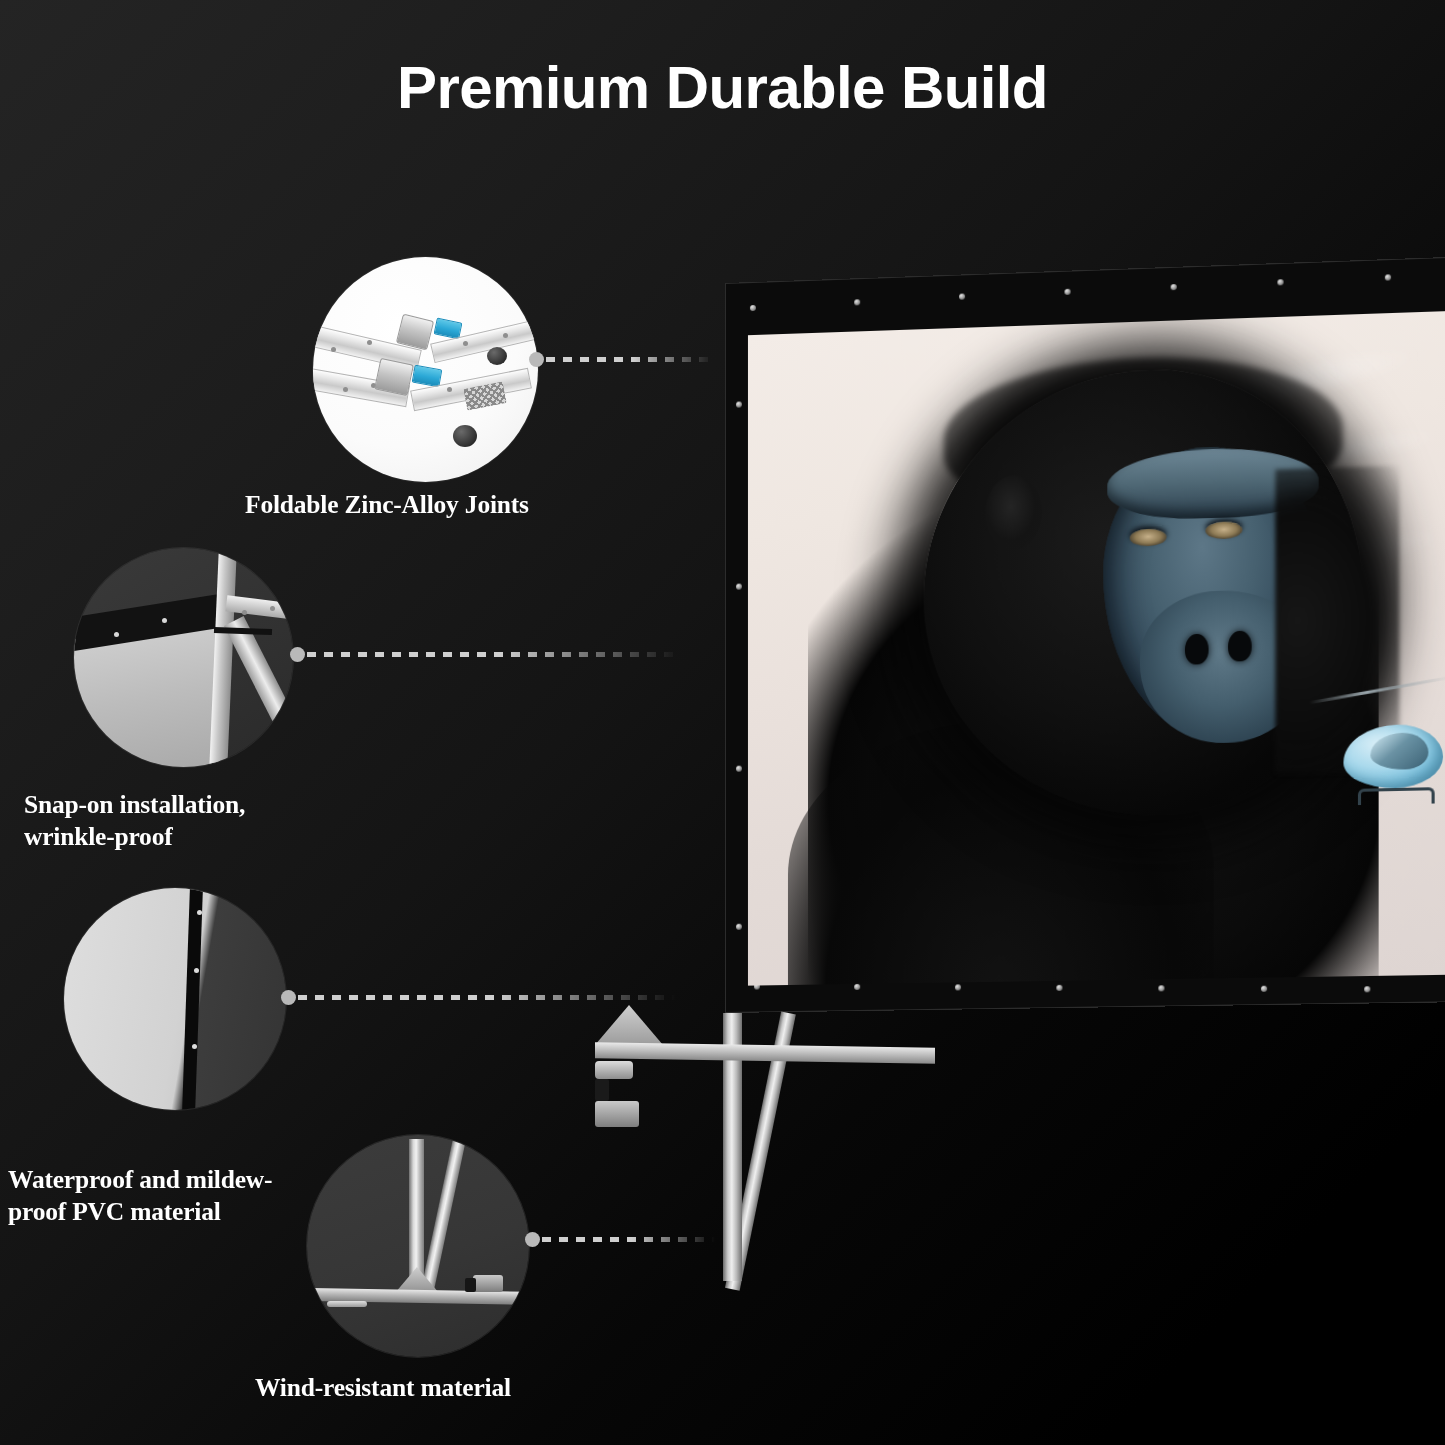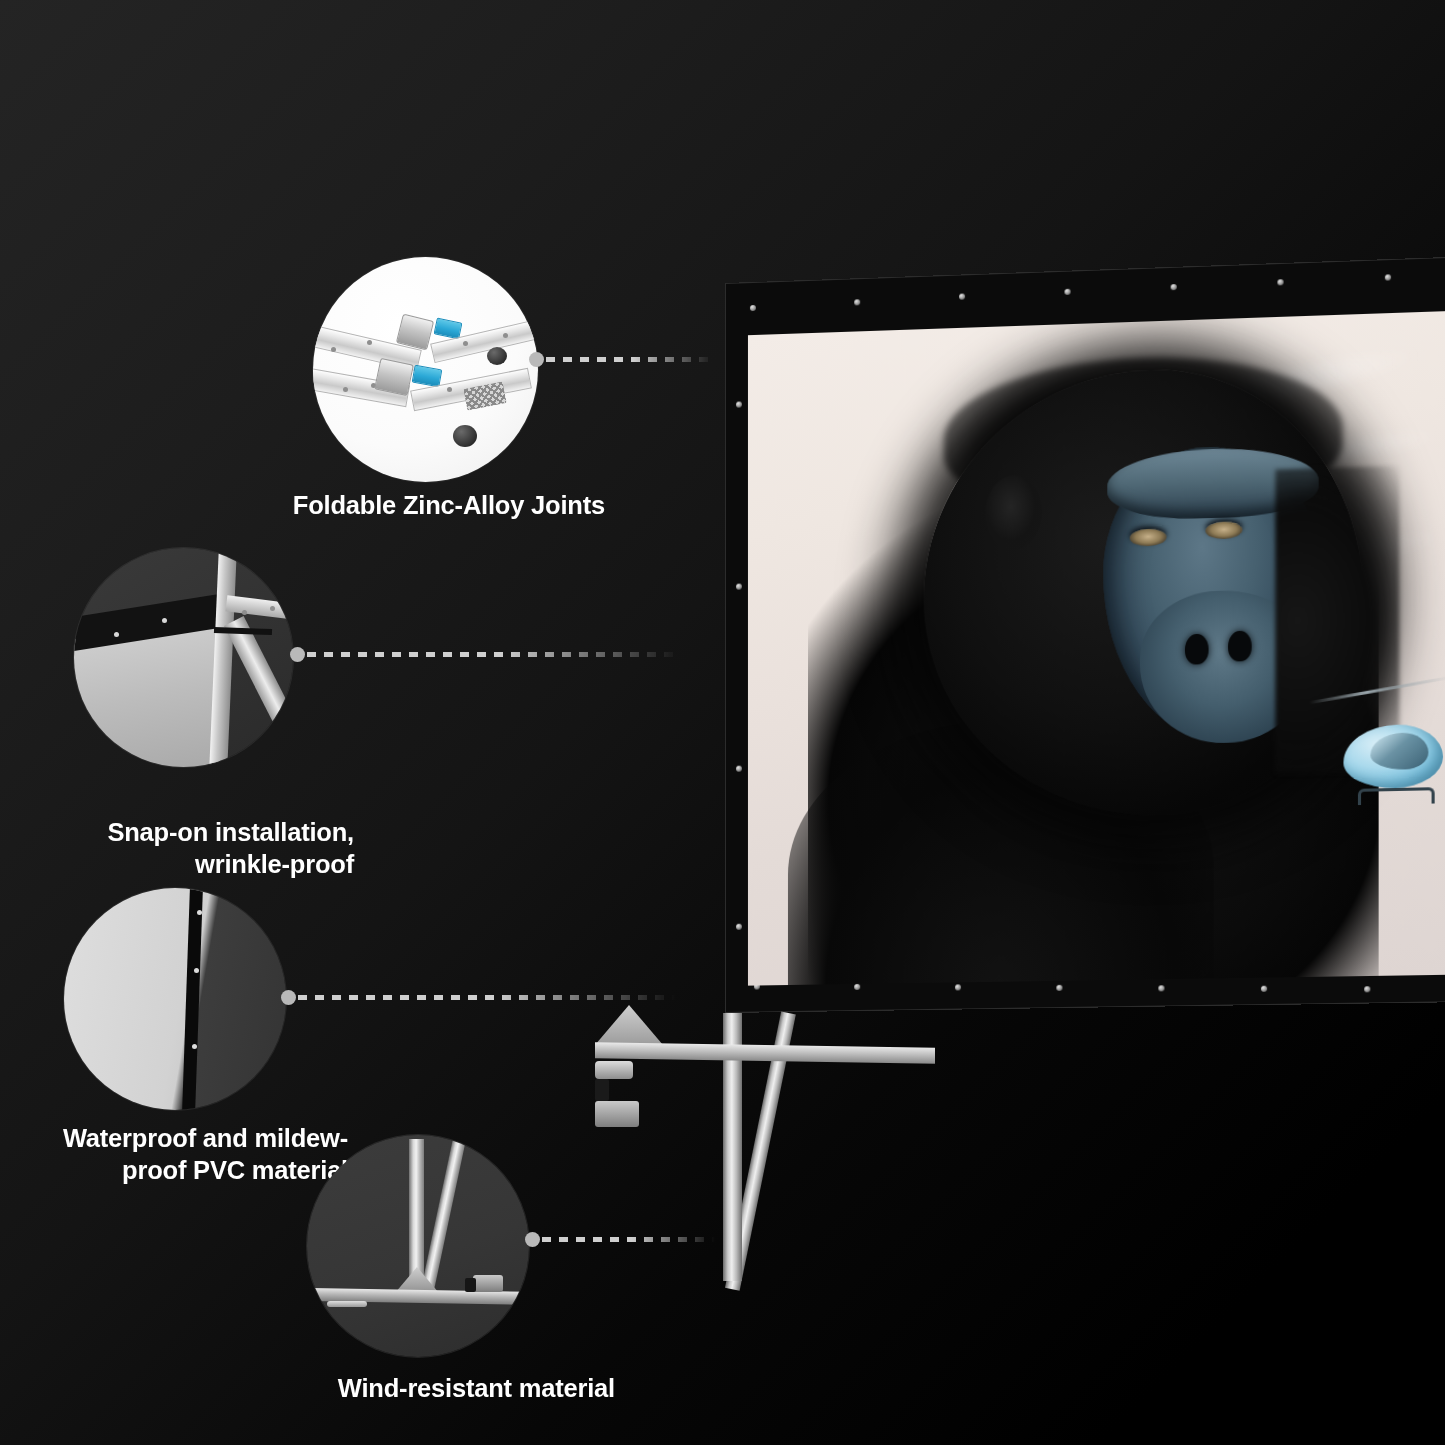--- a/index.html
+++ b/index.html
@@ -37,23 +37,24 @@
     position: absolute;
     border-radius: 50%;
     overflow: hidden;
   }
   .label {
     position: absolute;
     color: #ffffff;
     font-size: 25.5px;
     font-weight: bold;
     line-height: 1.26;
-    text-align: right;
+    text-align: left;
     letter-spacing: -0.2px;
     white-space: pre-line;
+    font-family: Liberation Serif, serif;
   }
 
   
   .leader {
     position: absolute;
     height: 5px;
   }
   .leader .dot {
     position: absolute;
     left: 0; top: -5px;
@@ -279,20 +280,21 @@
   #brace-dark {
     left: 232px; top: 262px; width: 14px; height: 22px;
     background: #1a1a1a; border-radius: 2px;
   }
 </style>
 </head>
 <body>
 
 <div id="stage">
 
+  <div id="title">Premium Durable Build</div>
 
   <div id="screen-wrap">
     <div id="screen-border">
 
       <div class="snap" style="left:24px;  top:22px;"></div>
       <div class="snap" style="left:128px; top:20px;"></div>
       <div class="snap" style="left:232px; top:18px;"></div>
       <div class="snap" style="left:336px; top:17px;"></div>
       <div class="snap" style="left:440px; top:16px;"></div>
       <div class="snap" style="left:544px; top:15px;"></div>
@@ -400,39 +402,39 @@
       <div class="screw" style="left:40px; top:84px; background:#d8d8d8;"></div>
       <div class="screw" style="left:88px; top:70px; background:#d8d8d8;"></div>
       <div style="position:absolute; left:140px; top:80px; width:58px; height:6px; background:#111; transform:rotate(2deg);"></div>
     </div>
 
     <div class="leader" style="left:290px; top:652px; width:390px;">
       <div class="dot"></div>
       <div class="dashes"></div>
     </div>
 
-    <div class="label" style="left:24px; top:816px; width:330px;">Snap-on installation,
+    <div class="label" style="left:24px; top:789px; width:330px;">Snap-on installation,
 wrinkle-proof</div>
   </div>
 
   <div class="callout">
     <div class="bubble" id="b3">
       <div style="position:absolute; left:122px; top:-10px; width:13px; height:245px;
                   background:#0a0a0a; transform:rotate(2deg);"></div>
       <div class="screw" style="left:133px; top:22px; background:#dcdcdc;"></div>
       <div class="screw" style="left:130px; top:80px; background:#dcdcdc;"></div>
       <div class="screw" style="left:128px; top:156px; background:#dcdcdc;"></div>
     </div>
 
     <div class="leader" style="left:281px; top:995px; width:395px;">
       <div class="dot"></div>
       <div class="dashes"></div>
     </div>
 
-    <div class="label" style="left:8px; top:1122px; width:340px;">Waterproof and mildew-
+    <div class="label" style="left:8px; top:1164px; width:340px;">Waterproof and mildew-
 proof PVC material</div>
   </div>
 
   <div class="callout">
     <div class="bubble" id="b4">
       <div class="alu" style="left:102px; top:4px; width:15px; height:146px;"></div>
       <div class="alu" style="left:146px; top:4px; width:13px; height:152px; transform:rotate(12deg); transform-origin:top center;"></div>
       <div style="position:absolute; left:88px; top:132px; width:44px; height:26px;
                   background:linear-gradient(to bottom,#cfcfcf,#919191);
                   clip-path:polygon(50% 0%, 100% 100%, 0% 100%);"></div>

